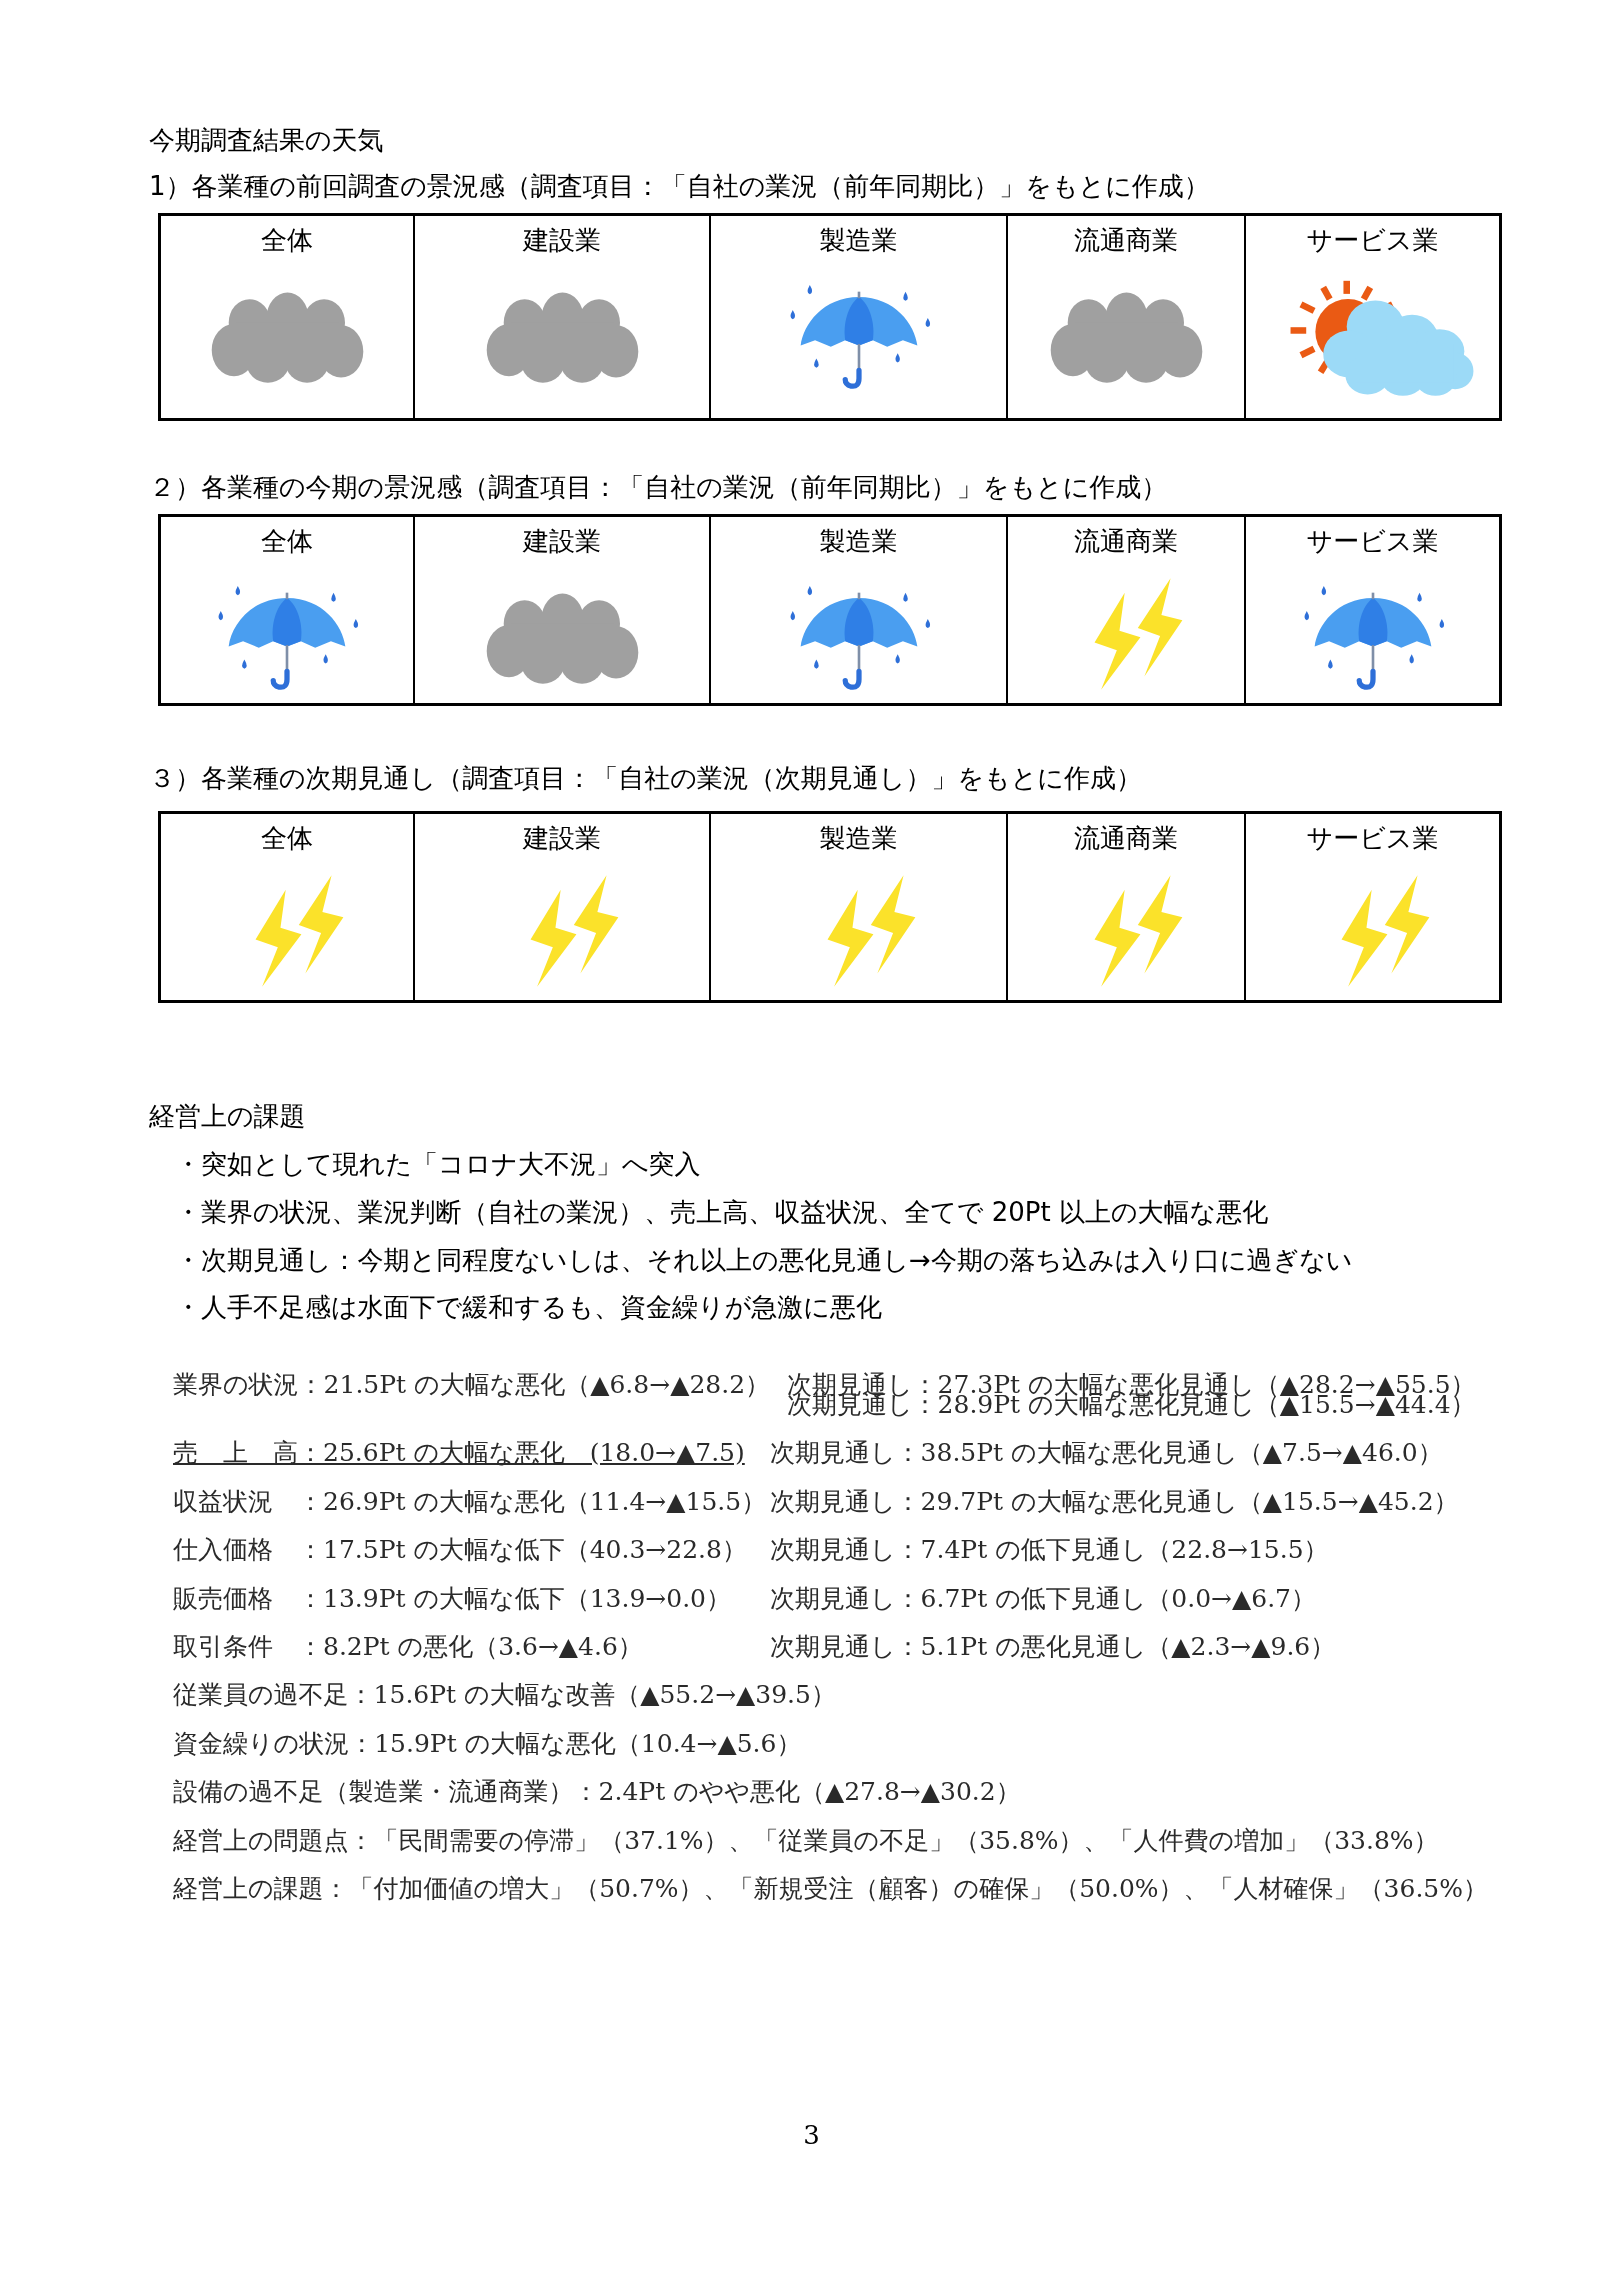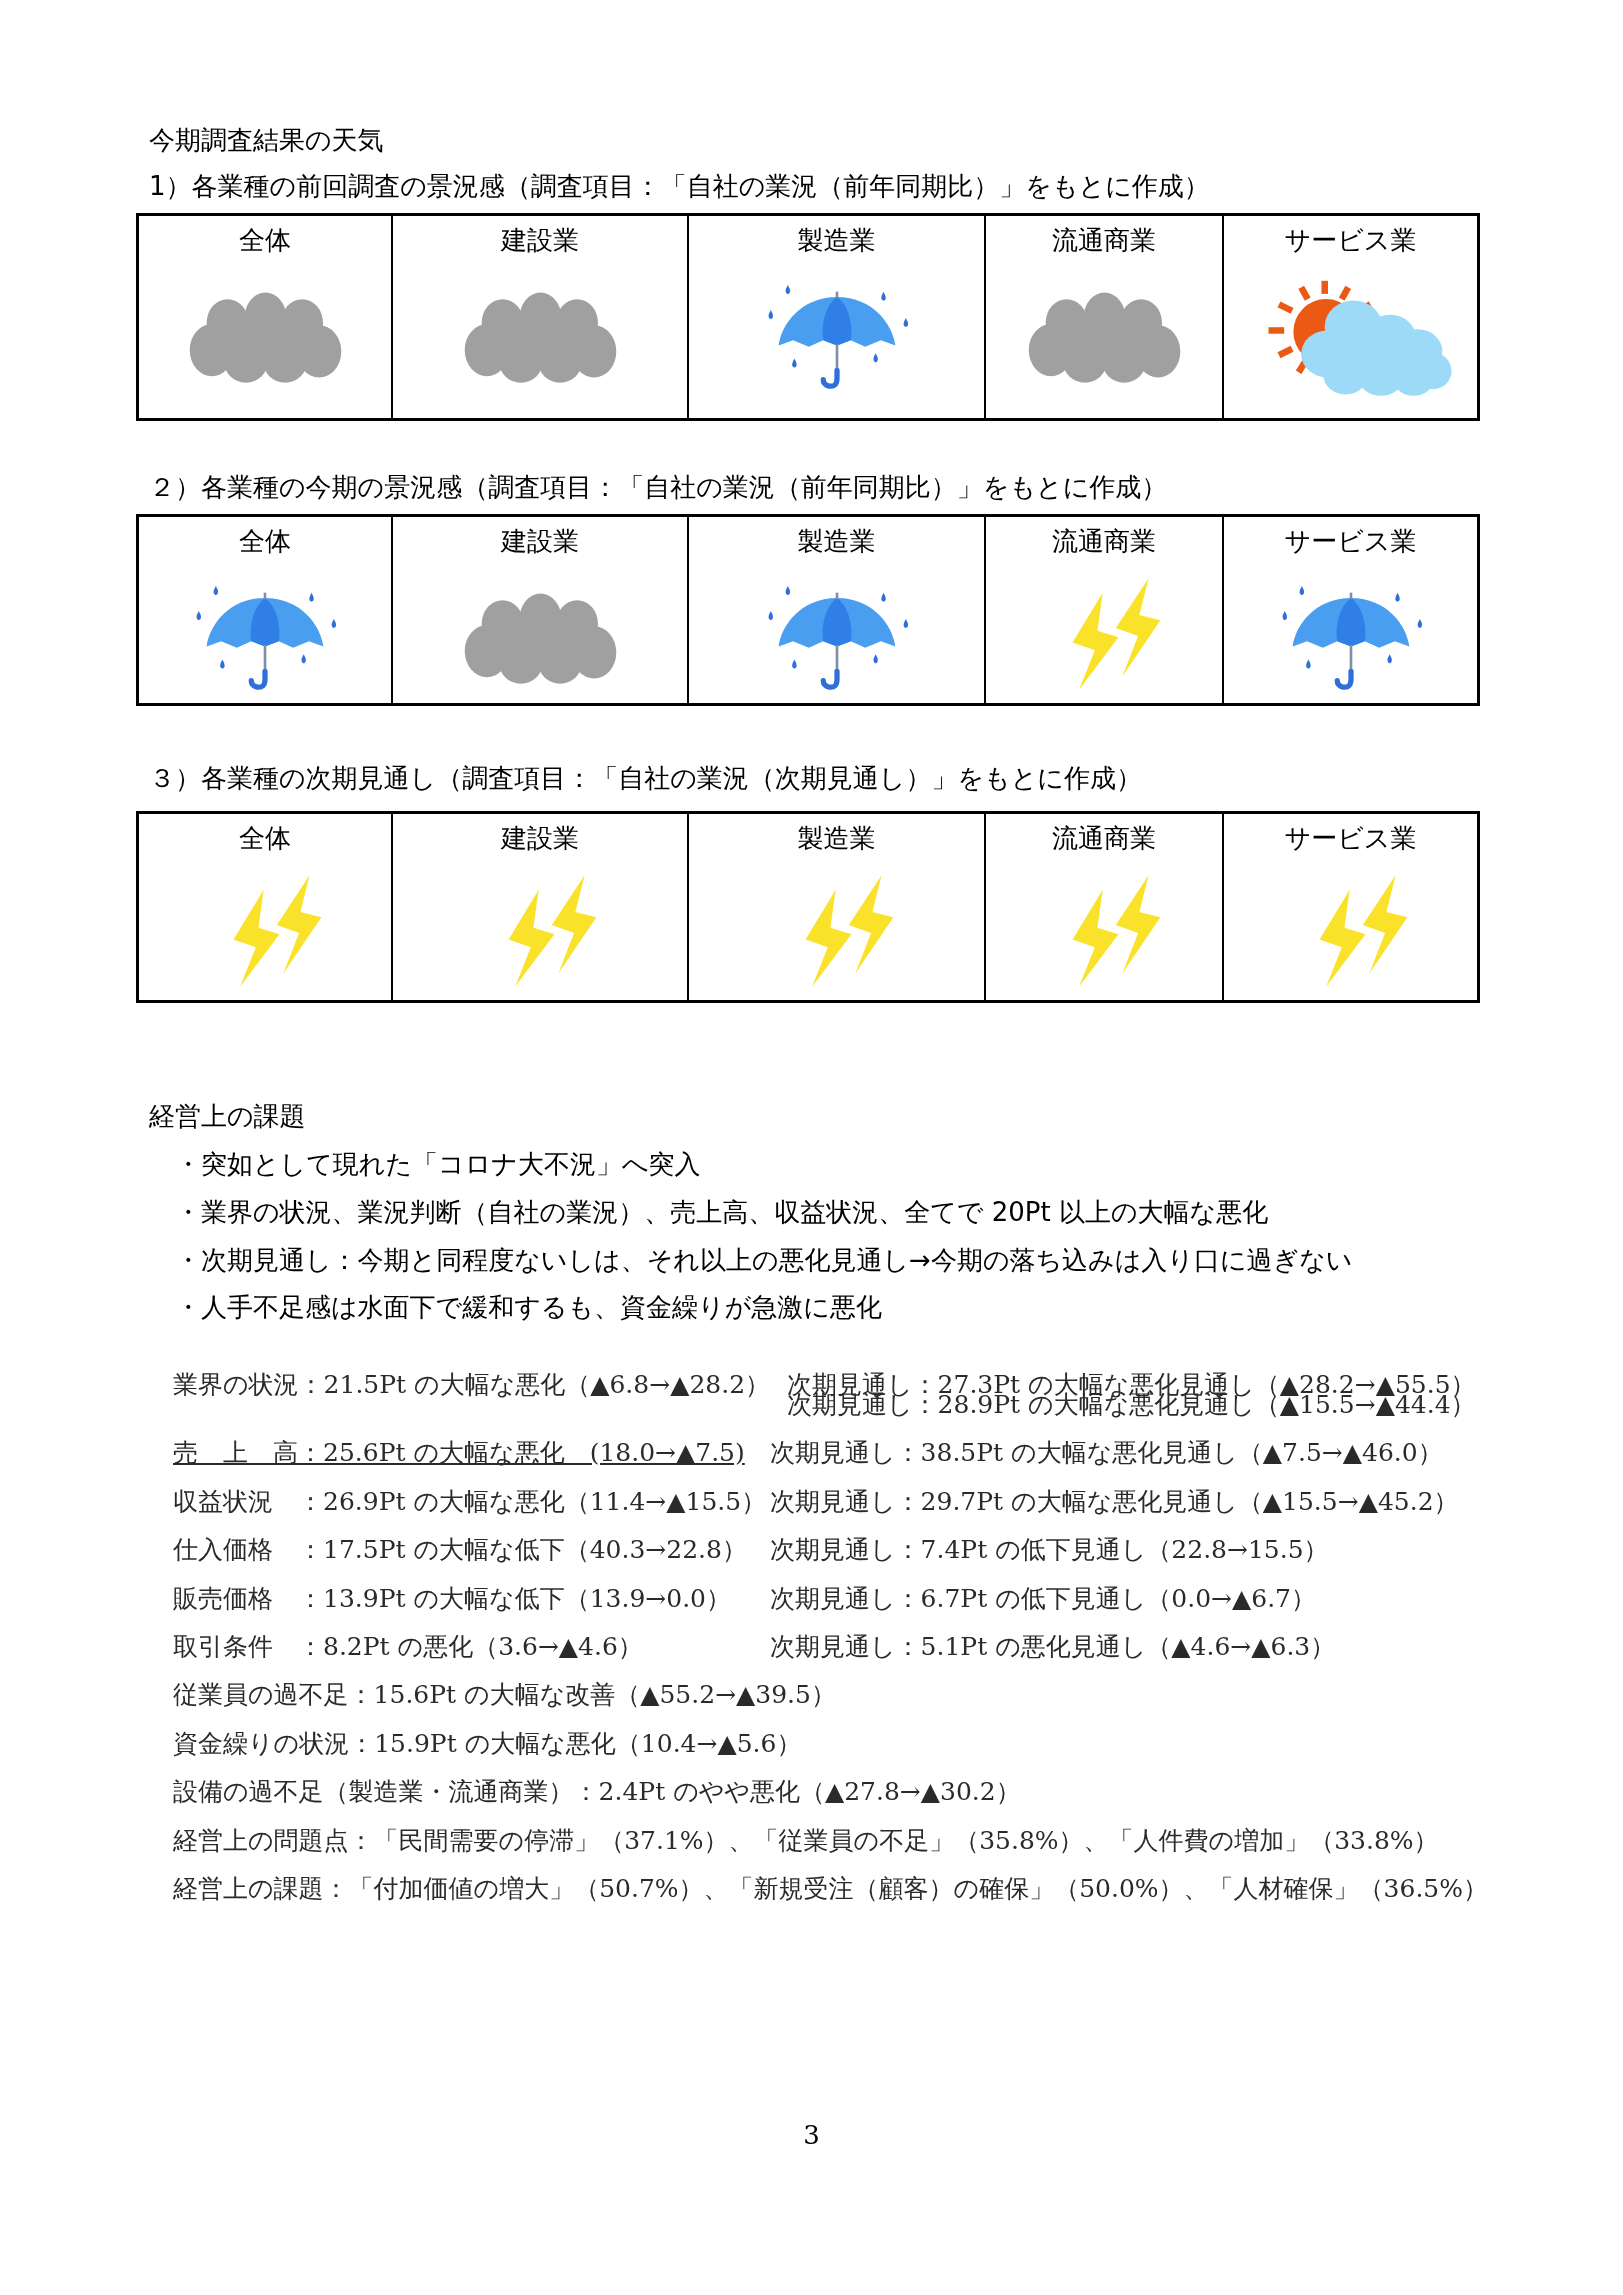--- a/index.html
+++ b/index.html
@@ -2,21 +2,21 @@
 <html style="font-size:10.5px"><head>
 <meta charset="utf-8">
 <style>
   html, body { margin: 0; padding: 0; background: #ffffff; }
   body { width: 1623px; height: 2295px; position: relative; overflow: hidden; color: #000; }
   .sans { font-family: "DejaVu Sans", "Liberation Sans", sans-serif; }
   .serif { font-family: "DejaVu Serif", "Liberation Serif", serif; }
   .abs { position: absolute; white-space: nowrap; }
   .doc-title { left: 149px; top: 123px; font-size: 26px; }
   .sec-heading { left: 149px; font-size: 26px; }
-  .weather-table { position: absolute; left: 136px; width: 1333px; border-collapse: collapse; border: 3.3px solid #000; table-layout: fixed; }
+  .weather-table { position: absolute; left: 158px; width: 1333px; border-collapse: collapse; border: 3.3px solid #000; table-layout: fixed; }
   .weather-table td { border: 2px solid #000; vertical-align: top; text-align: center; padding: 0; }
   .weather-table td.c0 { width: 252px; }
   .weather-table td.c1 { width: 294px; margin-left: 28px; }
   .weather-table td.c2 { width: 295px; }
   .weather-table td.c3 { width: 236px; }
   .weather-table td.c4 { width: 253px; }
   .cell-label { display: block; font-size: 26px; margin-top: 9.2px; line-height: 31px; }
   .cell-icon { display: block; margin: 0 auto; }
   .t1 { top: 213px; height: 208px; }
   .t2 { top: 514px; height: 192px; }
@@ -294,21 +294,21 @@
   <div class="abs sans bullet" style="top:1195px;">・業界の状況、業況判断（自社の業況）、売上高、収益状況、全てで 20Pt 以上の大幅な悪化</div>
   <div class="abs sans bullet" style="top:1243px;">・次期見通し：今期と同程度ないしは、それ以上の悪化見通し→今期の落ち込みは入り口に過ぎない</div>
   <div class="abs sans bullet" style="top:1290px;">・人手不足感は水面下で緩和するも、資金繰りが急激に悪化</div>
 
   <div class="abs serif detail" style="top:1339px;margin-top:29px;"><span>業界の状況：21.5Pt の大幅な悪化（▲6.8→▲28.2）</span><span class="col2" style="left:614px;">次期見通し：27.3Pt の大幅な悪化見通し（▲28.2→▲55.5）</span></div>
   <div class="abs serif detail" style="top:1388px;"><span class="col2" style="left:614px;">次期見通し：28.9Pt の大幅な悪化見通し（▲15.5→▲44.4）</span></div>
   <div class="abs serif detail" style="top:1436px;text-decoration:underline;"><span>売　上　高：25.6Pt の大幅な悪化　(18.0→▲7.5)</span><span class="col2" style="left:597px;">次期見通し：38.5Pt の大幅な悪化見通し（▲7.5→▲46.0）</span></div>
   <div class="abs serif detail" style="top:1485px;"><span>収益状況　：26.9Pt の大幅な悪化（11.4→▲15.5）</span><span class="col2" style="left:597px;">次期見通し：29.7Pt の大幅な悪化見通し（▲15.5→▲45.2）</span></div>
   <div class="abs serif detail" style="top:1533px;"><span>仕入価格　：17.5Pt の大幅な低下（40.3→22.8）</span><span class="col2" style="left:597px;">次期見通し：7.4Pt の低下見通し（22.8→15.5）</span></div>
   <div class="abs serif detail" style="top:1582px;"><span>販売価格　：13.9Pt の大幅な低下（13.9→0.0）</span><span class="col2" style="left:597px;">次期見通し：6.7Pt の低下見通し（0.0→▲6.7）</span></div>
-  <div class="abs serif detail" style="top:1630px;"><span>取引条件　：8.2Pt の悪化（3.6→▲4.6）</span><span class="col2" style="left:597px;">次期見通し：5.1Pt の悪化見通し（▲4.6→▲6.3）</span></div>
+  <div class="abs serif detail" style="top:1630px;"><span>取引条件　：8.2Pt の悪化（3.6→▲4.6）</span><span class="col2" style="left:597px;">次期見通し：5.1Pt の悪化見通し（▲2.3→▲9.6）</span></div>
 
   <div class="abs serif detail" style="top:1678px;">従業員の過不足：15.6Pt の大幅な改善（▲55.2→▲39.5）</div>
   <div class="abs serif detail" style="top:1727px;">資金繰りの状況：15.9Pt の大幅な悪化（10.4→▲5.6）</div>
   <div class="abs serif detail" style="top:1775px;">設備の過不足（製造業・流通商業）：2.4Pt のやや悪化（▲27.8→▲30.2）</div>
   <div class="abs serif detail" style="top:1824px;">経営上の問題点：「民間需要の停滞」（37.1%）、「従業員の不足」（35.8%）、「人件費の増加」（33.8%）</div>
   <div class="abs serif detail" style="top:1872px;">経営上の課題：「付加価値の増大」（50.7%）、「新規受注（顧客）の確保」（50.0%）、「人材確保」（36.5%）</div>
 
   <div class="page-num serif">3</div>
 </div>
 

